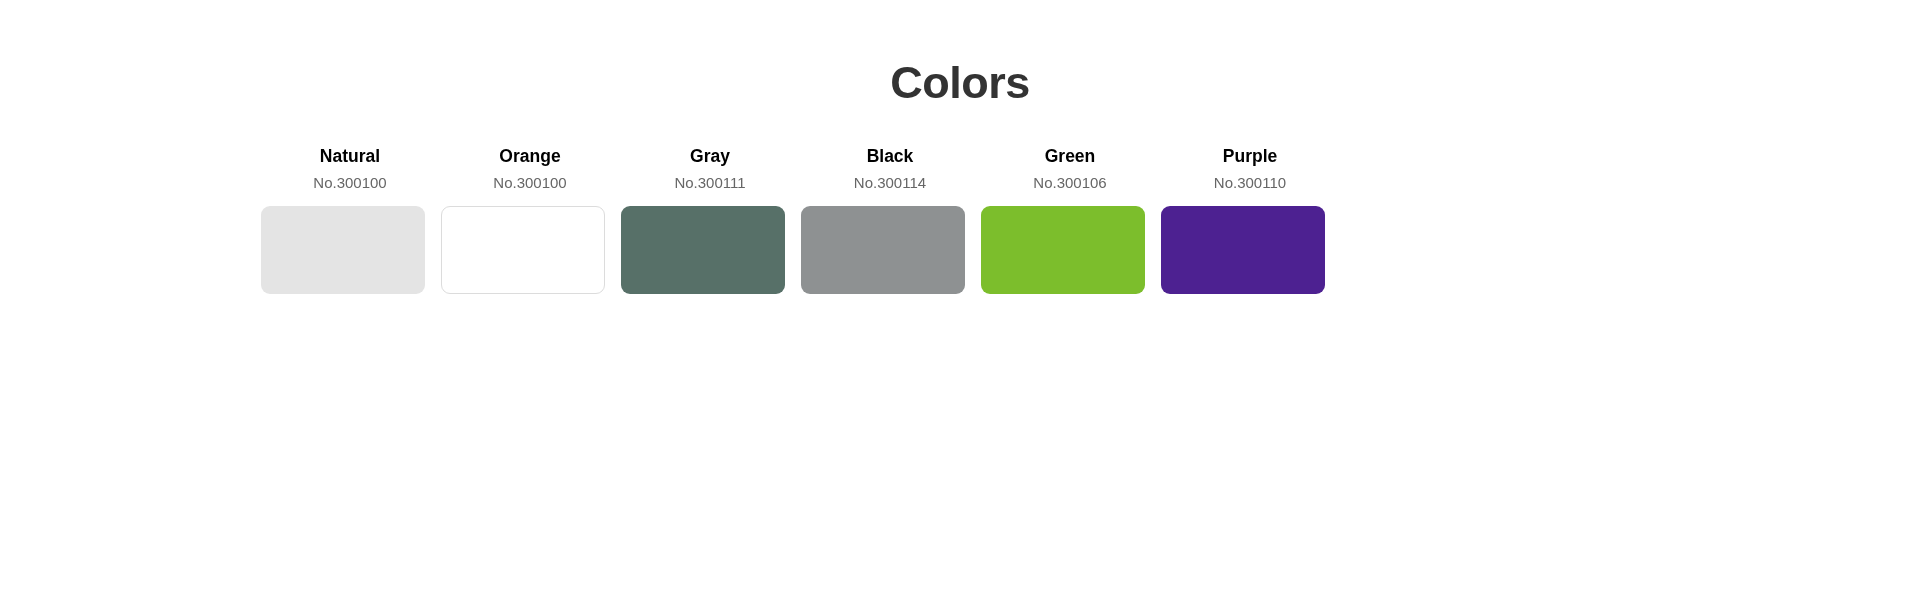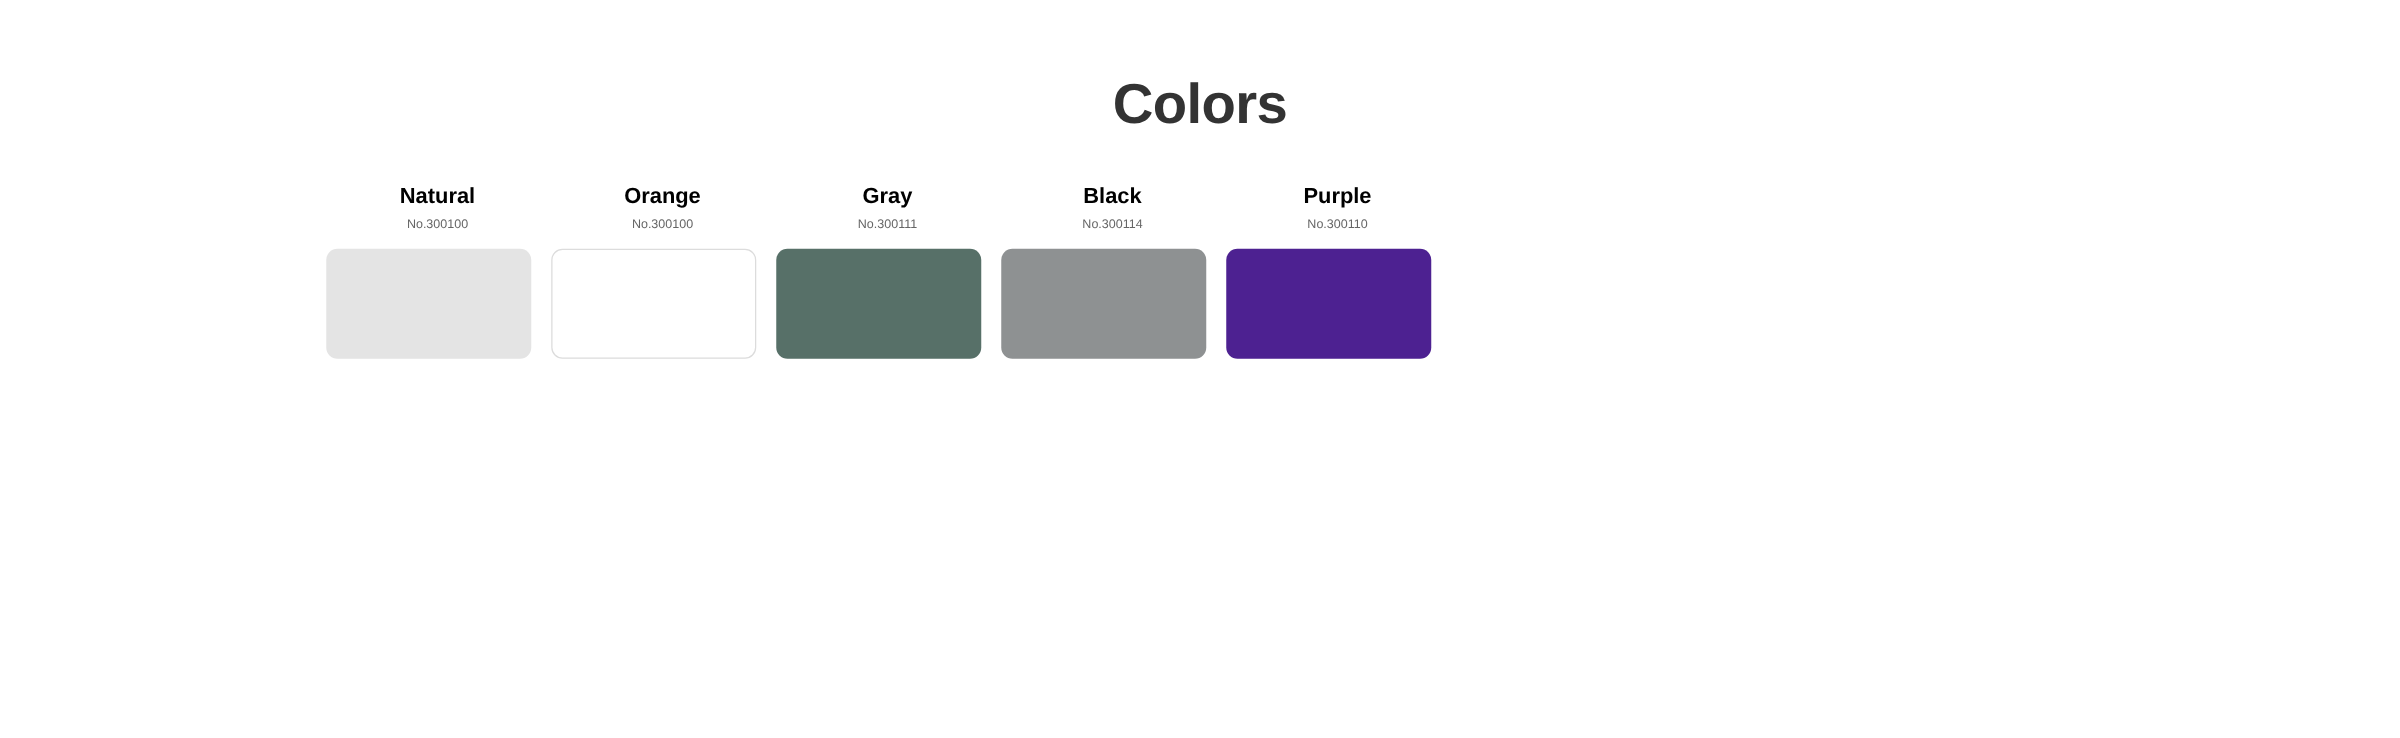--- a/index.html
+++ b/index.html
@@ -46,21 +46,21 @@
   }
   .swatch-name {
     font-size: 17.5px;
     font-weight: bold;
     color: #000000;
     line-height: 1.35;
     text-align: center;
     white-space: nowrap;
   }
   .swatch-code {
-    font-size: 10px;
+    font-size: 15px;
     font-weight: normal;
     color: #666666;
     line-height: 1.5;
     margin-top: 3px;
     text-align: center;
     white-space: nowrap;
   }
   .swatch-chip {
     margin-top: 12px;
     width: 164px;
@@ -96,19 +96,24 @@
         <div class="swatch-name">Gray</div>
         <div class="swatch-code">No.300111</div>
         <div class="swatch-chip" style="background-color: rgb(87, 112, 104);"></div>
       </div>
       <div class="swatch-cell">
         <div class="swatch-name">Black</div>
         <div class="swatch-code">No.300114</div>
         <div class="swatch-chip" style="background-color: rgb(142, 145, 146);"></div>
       </div>
       <div class="swatch-cell">
+        <div class="swatch-name">Green</div>
+        <div class="swatch-code">No.300106</div>
+        <div class="swatch-chip" style="background-color: rgb(124, 190, 44);"></div>
+      </div>
+      <div class="swatch-cell">
         <div class="swatch-name">Purple</div>
         <div class="swatch-code">No.300110</div>
         <div class="swatch-chip" style="background-color: rgb(77, 33, 145);"></div>
       </div>
     </div>
 
 </div>
 
 </body></html>

